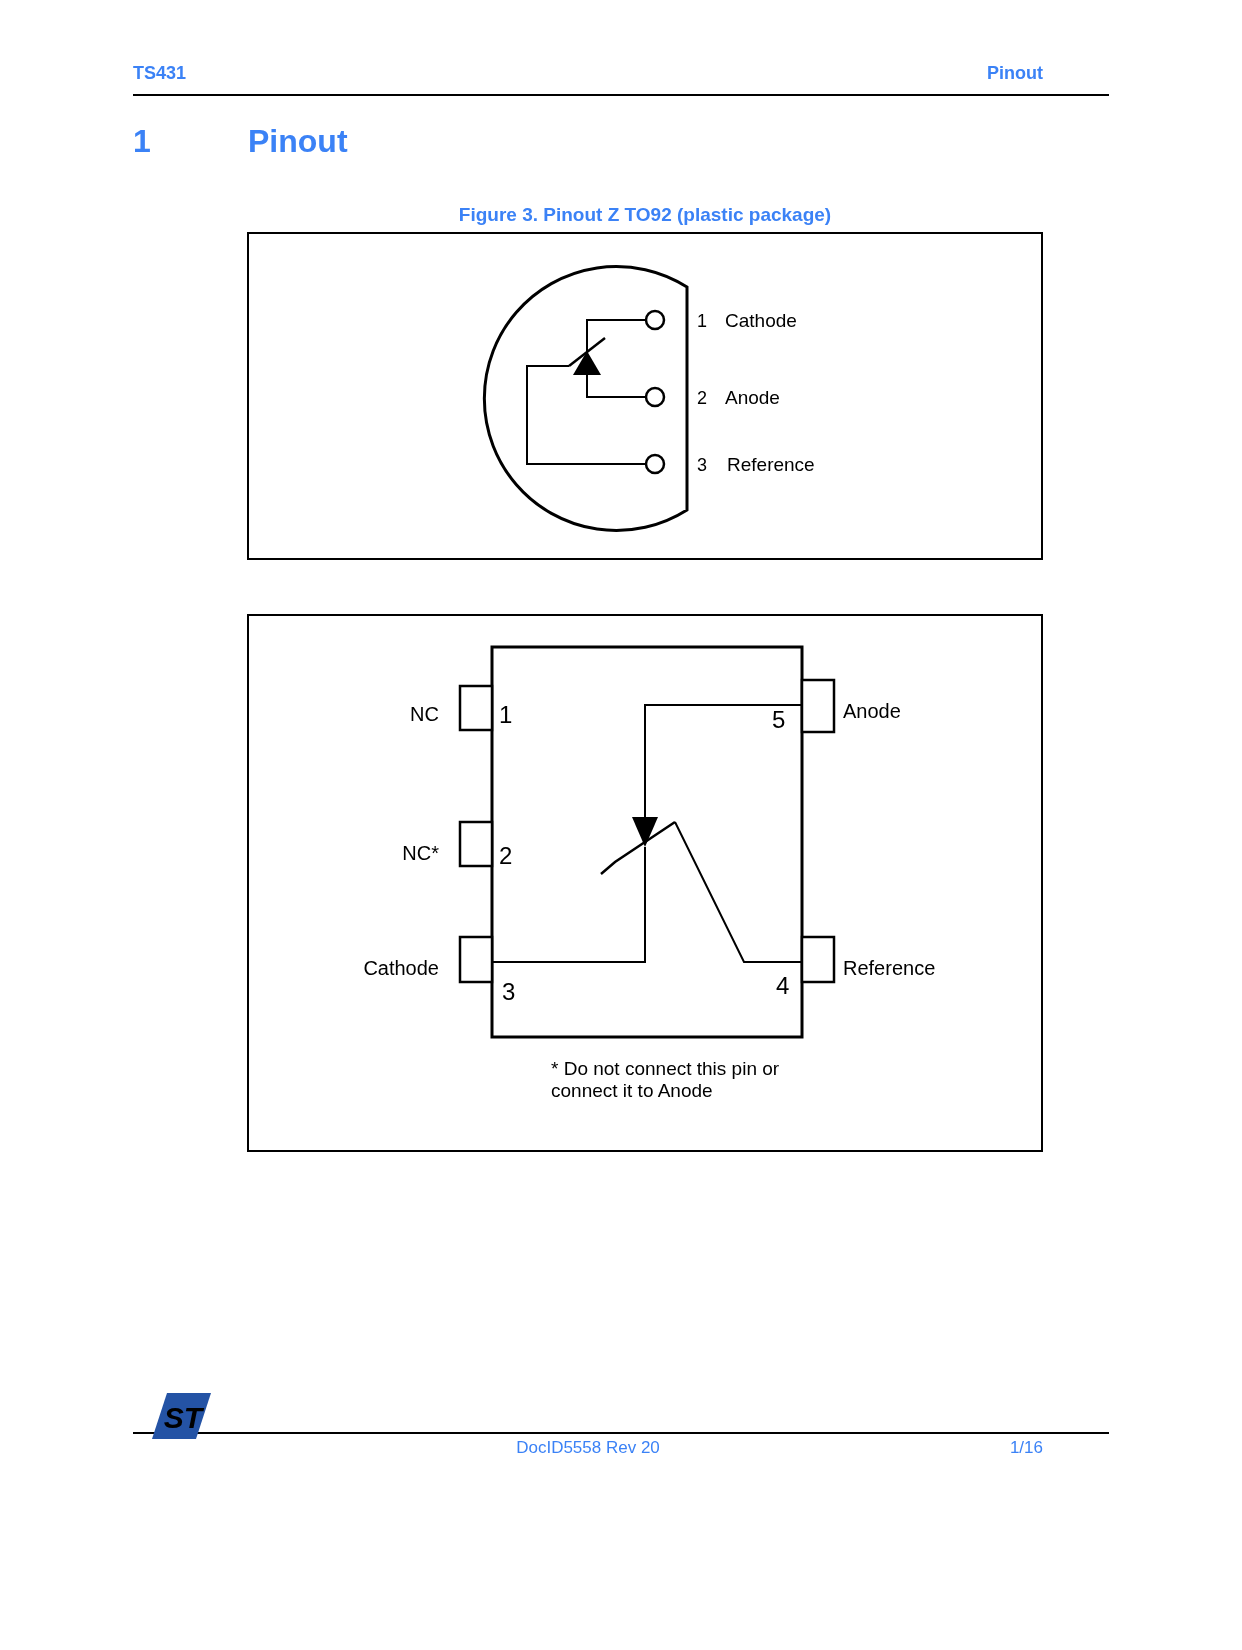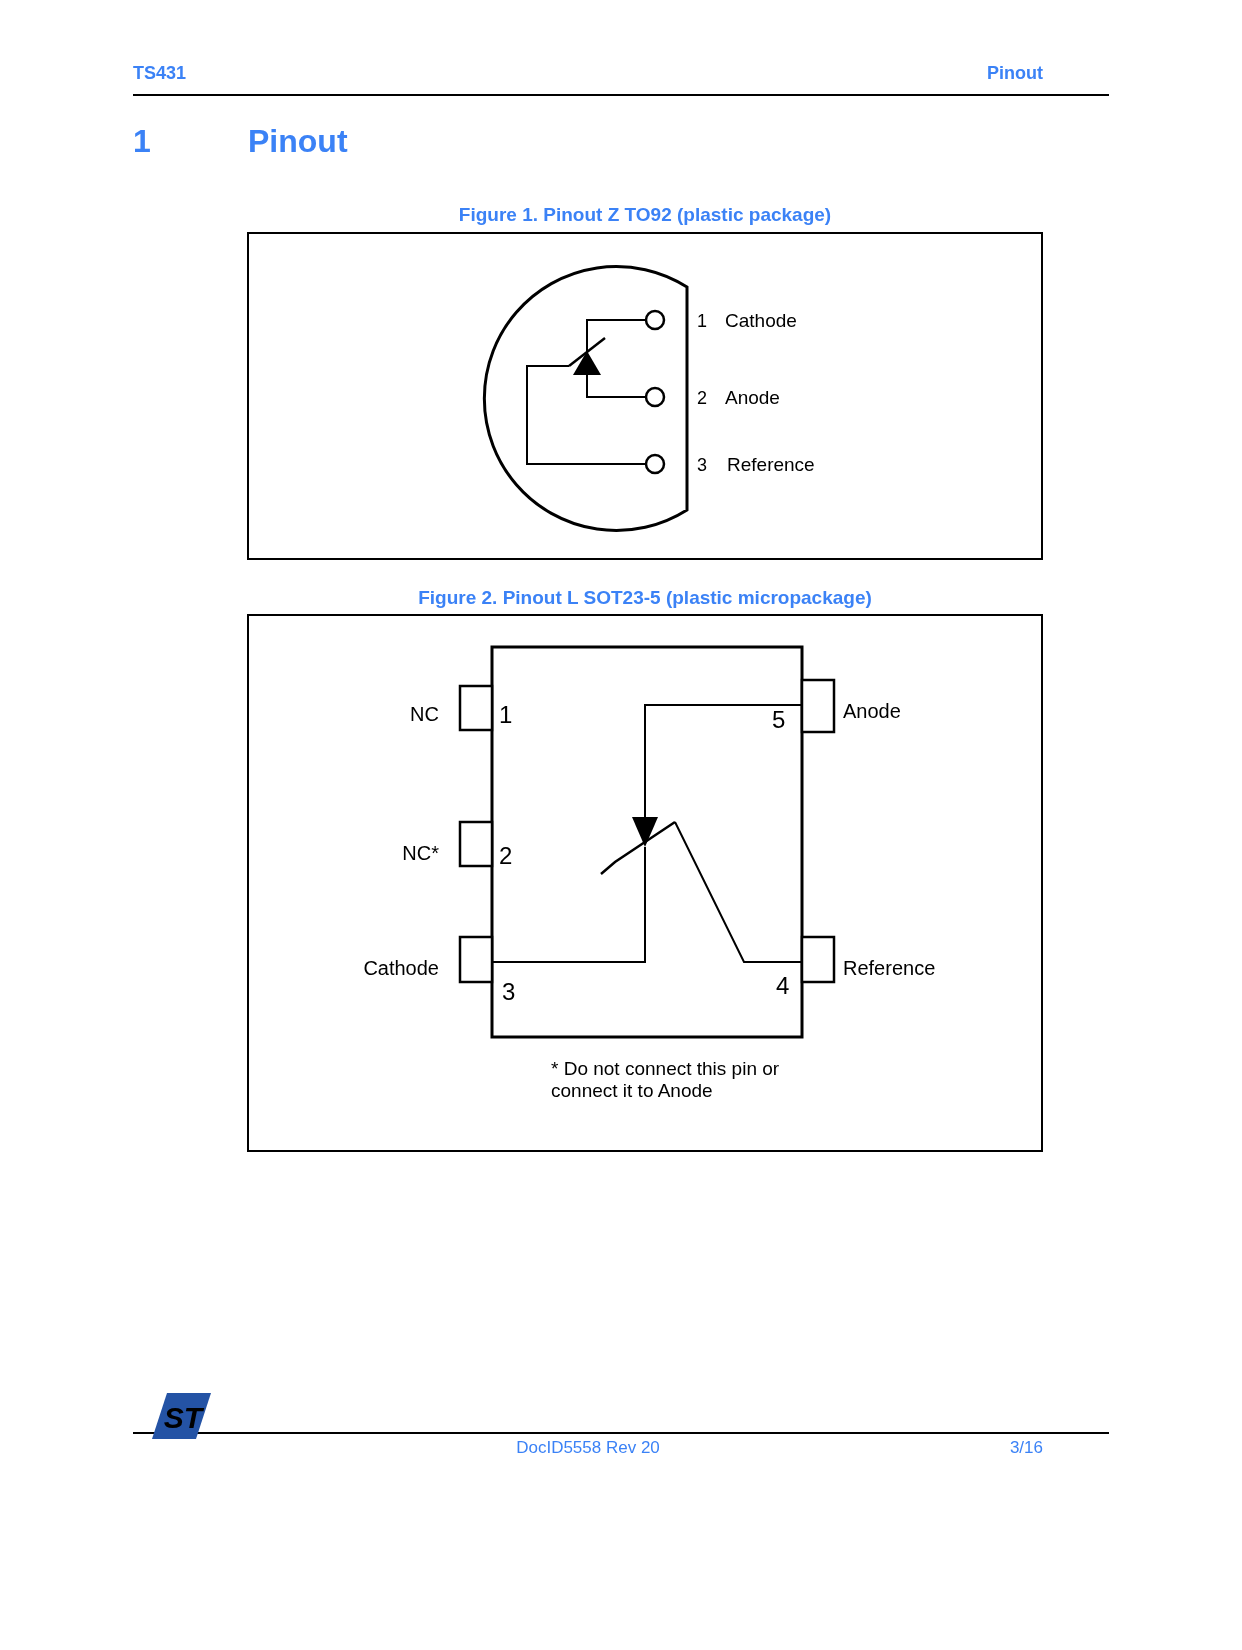--- a/index.html
+++ b/index.html
@@ -36,21 +36,21 @@
 
 <div class="page">
 
   <span class="abs hdr-left">TS431</span>
   <span class="abs hdr-right">Pinout</span>
   <div class="abs hdr-rule"></div>
 
   <span class="abs sec-num">1</span>
   <span class="abs sec-title">Pinout</span>
 
-  <div class="abs fig-caption fig1-caption">Figure 1. Pinout Z TO92 (plastic package)</div>
+  <div class="abs fig-caption fig1-caption">Figure 3. Pinout Z TO92 (plastic package)</div>
 
   <div class="abs figure-box fig1-box">
     <svg viewBox="0 0 792 324" preserveAspectRatio="none">
 
       <path d="M 438 53 A 132 132 0 1 0 438 276 Z" fill="none" stroke="#000" stroke-width="3"></path>
 
       <polyline points="397,86 338,86 338,118" fill="none" stroke="#000" stroke-width="2"></polyline>
       <line x1="320" y1="132" x2="356" y2="104" stroke="#000" stroke-width="2.5"></line>
       <polygon points="338,117 324,141 352,141" fill="#000"></polygon>
       <polyline points="338,141 338,163 397,163" fill="none" stroke="#000" stroke-width="2"></polyline>
@@ -63,21 +63,20 @@
       <text x="448" y="93" font-size="18">1</text>
       <text x="448" y="170" font-size="18">2</text>
       <text x="448" y="237" font-size="18">3</text>
 
       <text x="476" y="93" font-size="19">Cathode</text>
       <text x="476" y="170" font-size="19">Anode</text>
       <text x="478" y="237" font-size="19">Reference</text>
     </svg>
   </div>
 
-  <div class="abs fig-caption fig2-caption">Figure 2. Pinout L SOT23-5 (plastic micropackage)</div>
 
   <div class="abs figure-box fig2-box">
     <svg viewBox="0 0 792 534" preserveAspectRatio="none">
 
       <rect x="243" y="31" width="310" height="390" fill="none" stroke="#000" stroke-width="3"></rect>
 
       <rect x="211" y="70" width="32" height="44" fill="#fff" stroke="#000" stroke-width="2.5"></rect>
       <rect x="211" y="206" width="32" height="44" fill="#fff" stroke="#000" stroke-width="2.5"></rect>
       <rect x="211" y="321" width="32" height="45" fill="#fff" stroke="#000" stroke-width="2.5"></rect>
 
@@ -106,15 +105,15 @@
       <text x="302" y="481" font-size="19">connect it to Anode</text>
     </svg>
   </div>
 
   <div class="abs ftr-rule"></div>
   <svg class="abs ftr-logo" viewBox="0 0 60 49">
     <polygon points="15,1 59,1 44,47 0,47" fill="#2453a5"></polygon>
     <text x="31" y="36" text-anchor="middle" font-size="30" font-weight="bold" font-style="italic" fill="#ffffff">ST</text>
   </svg>
   <div class="abs ftr-doc">DocID5558 Rev 20</div>
-  <div class="abs ftr-page">3/16</div>
+  <div class="abs ftr-page">1/16</div>
 
 </div>
 
 </body></html>

